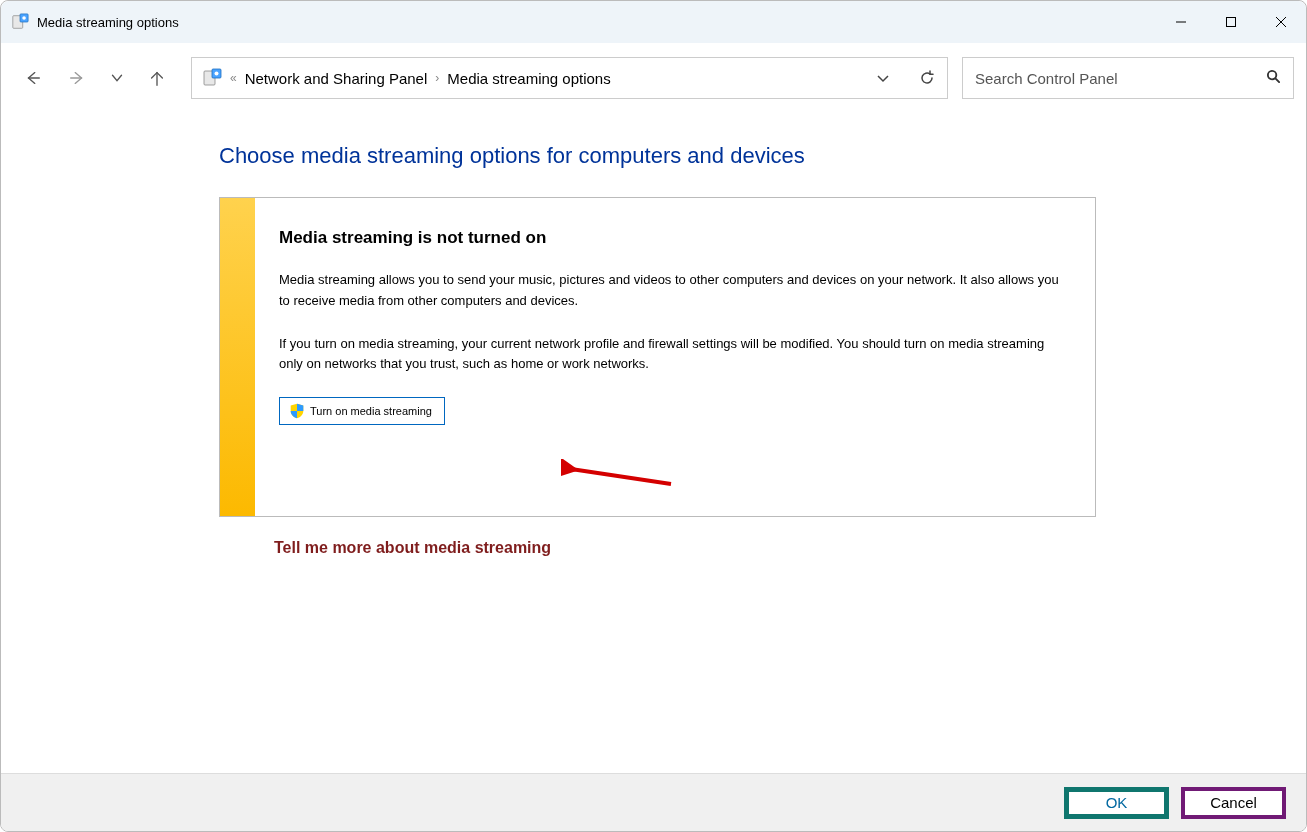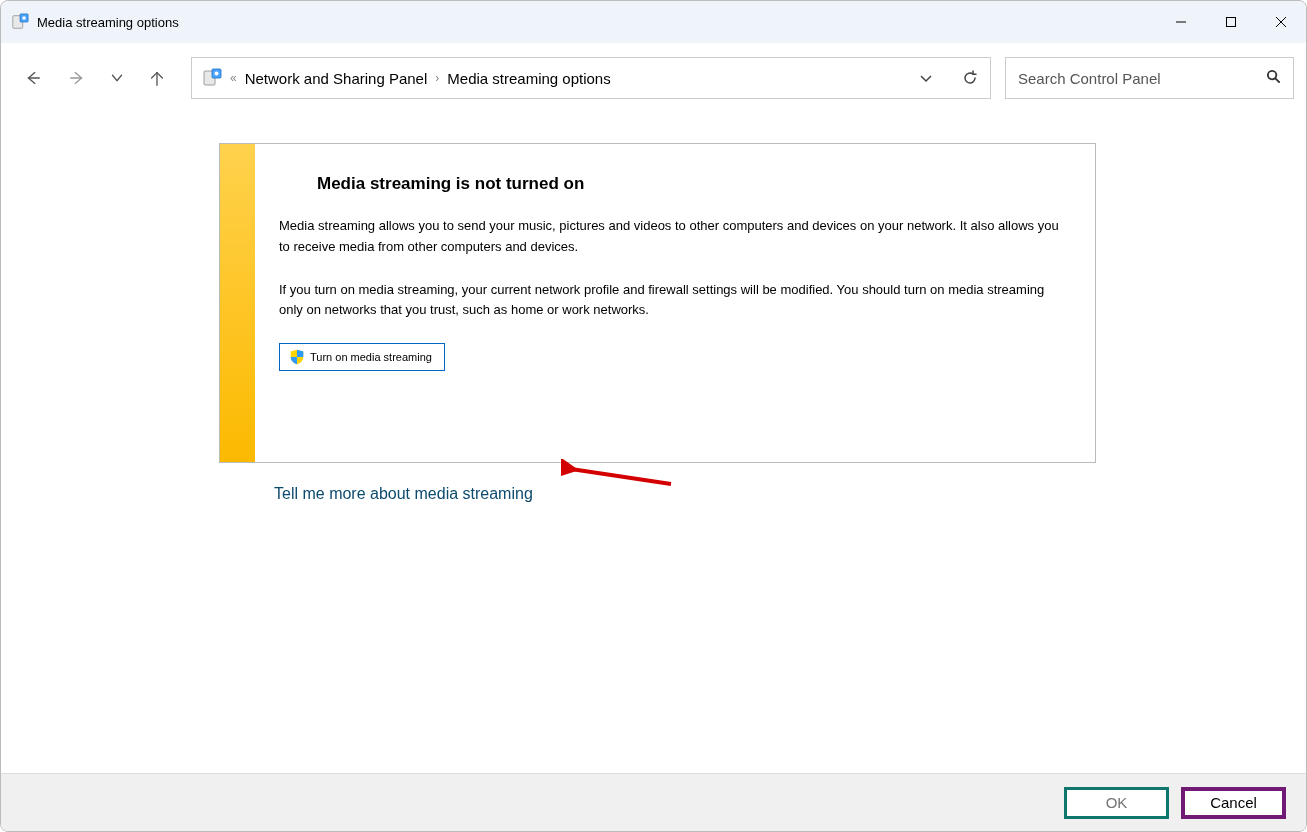--- a/index.html
+++ b/index.html
@@ -118,21 +118,21 @@
       justify-content: center;
     }
     .address-action-btn svg {
       width: 16px;
       height: 16px;
       stroke: #444;
       fill: none;
       stroke-width: 1.5;
     }
     .search-box {
-      width: 289px;
+      width: 332px;
       height: 42px;
       border: 1px solid #ccc;
       display: flex;
       align-items: center;
       justify-content: space-between;
       padding: 0 12px;
       font-size: 15px;
       color: #555;
       background: #fff;
     }
@@ -174,21 +174,20 @@
     }
     .info-body {
       padding: 30px 24px 20px 24px;
       flex: 1;
     }
     .info-title {
       font-size: 17px;
       font-weight: 700;
       color: #000;
       margin-bottom: 22px;
-      margin-left: 38px;
     }
     .info-para {
       font-size: 13px;
       color: #000;
       line-height: 1.6;
       margin-bottom: 22px;
     }
     .uac-button {
       display: inline-flex;
       align-items: center;
@@ -202,24 +201,25 @@
     .shield-icon {
       width: 18px;
       height: 18px;
     }
     .links {
       margin-top: 22px;
       padding-left: 55px;
     }
     .link {
       display: block;
-      color: #0c4a6e;
+      color: #7f1d1d;
       font-size: 16px;
       margin-bottom: 6px;
       text-decoration: none;
+      font-weight: bold;
     }
     .annotation-arrow {
       position: absolute;
       left: 560px;
       top: 458px;
       pointer-events: none;
     }
     .footer {
       position: absolute;
       bottom: 0;
@@ -230,24 +230,24 @@
       border-top: 1px solid #ddd;
       display: flex;
       align-items: center;
       justify-content: flex-end;
       padding-right: 20px;
       gap: 12px;
     }
     .footer-btn {
       width: 105px;
       height: 32px;
-      border: 3px solid #0f766e;
+      border: 5px solid #0f766e;
       background: #fff;
       font-size: 15px;
-      color: #737373;
+      color: #0369a1;
       display: flex;
       align-items: center;
       justify-content: center;
     }
     .footer-btn.enabled {
       color: #000;
       border: 4px solid #701a75;
     }
   </style>
 </head>
@@ -341,20 +341,21 @@
     <span class="search-icon">
       <svg viewBox="0 0 16 16">
           <circle cx="6.5" cy="6.5" r="4.5"></circle>
           <line x1="10" y1="10" x2="14" y2="14" stroke-linecap="round"></line>
         </svg>
     </span>
   </div>
 </div>
 
 <div class="content">
+  <h1 class="page-heading">Choose media streaming options for computers and devices</h1>
 
   <div class="info-box">
     <div class="info-accent"></div>
     <div class="info-body">
       <div class="info-title">Media streaming is not turned on</div>
       <p class="info-para">Media streaming allows you to send your music, pictures and videos to other computers and devices on your network.  It also allows you to receive media from other computers and devices.</p>
       <p class="info-para">If you turn on media streaming, your current network profile and firewall settings will be modified. You should turn on media streaming only on networks that you trust, such as home or work networks.</p>
       <button class="uac-button">
         <span class="shield-icon">
           <svg viewBox="0 0 20 20">

